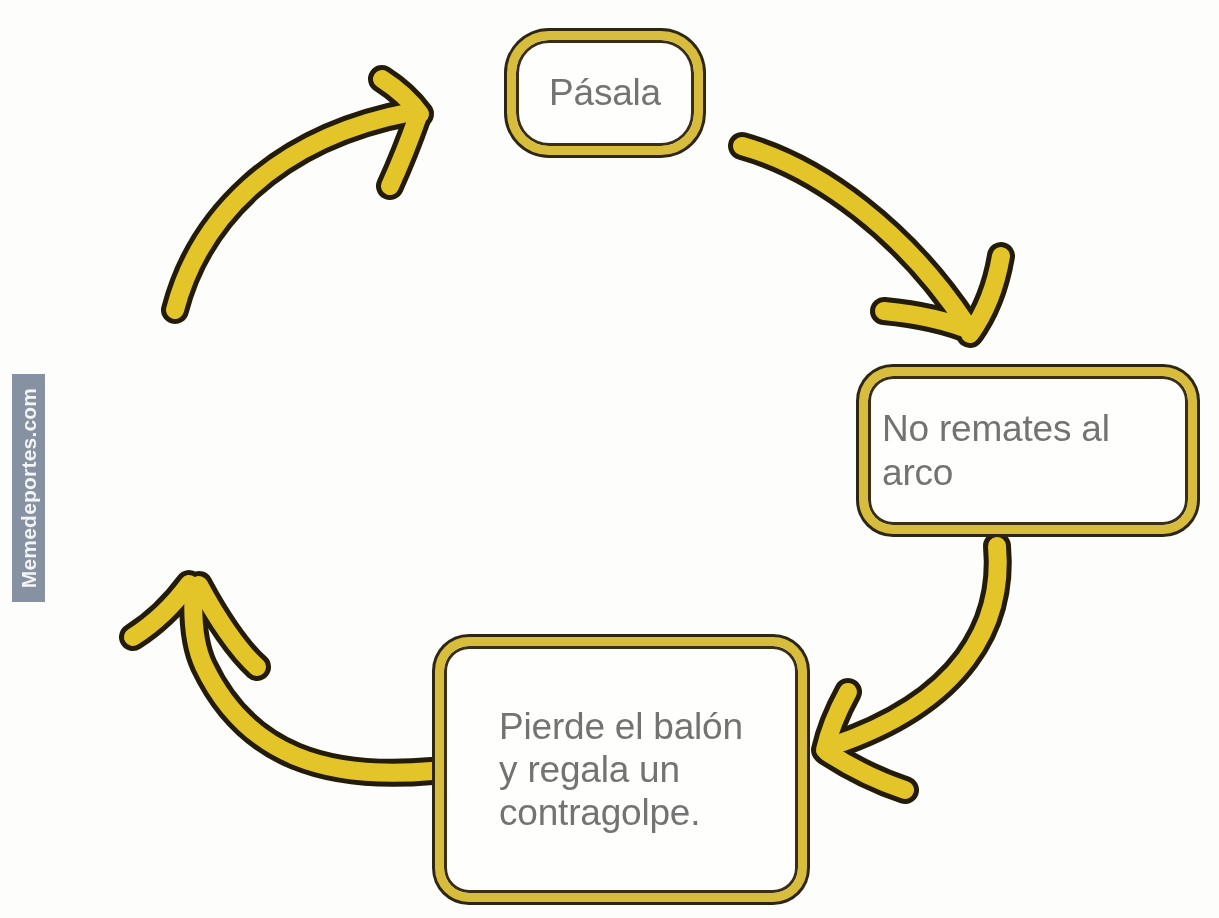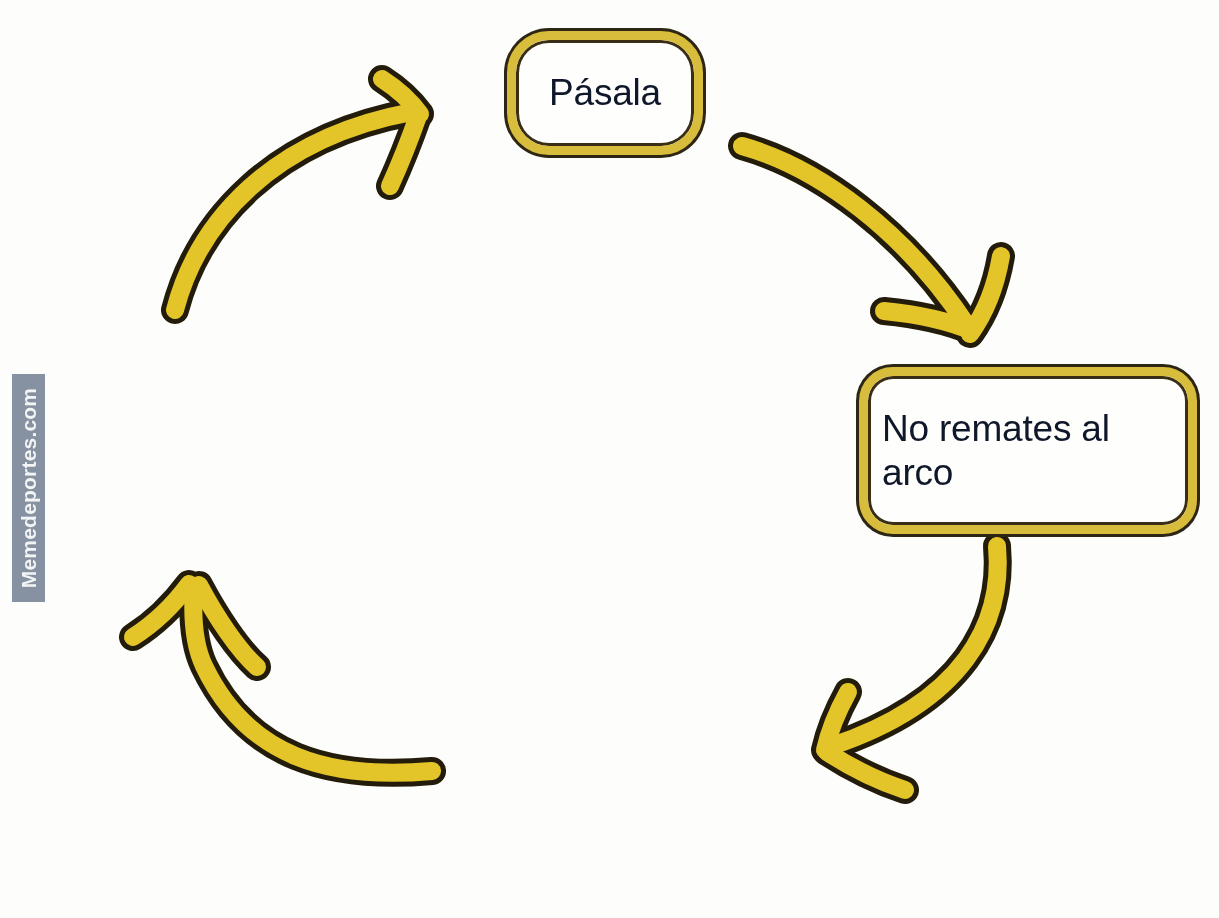--- a/index.html
+++ b/index.html
@@ -28,21 +28,21 @@
     border-radius: 34px;
     box-shadow:
       0 0 0 3px #2e2614,
       inset 0 0 0 3px #3a2f16;
     display: flex;
     align-items: center;
   }
   .node .node-text {
     display: block;
     width: 100%;
-    color: #0f172a;
+    color: #737373;
     font-size: 37px;
     line-height: 1.17;
     letter-spacing: -0.2px;
     padding: 0 14px;
     white-space: pre-line;
   }
 
   
   #node-pasala {
     left: 507px;  top: 31px;
@@ -165,19 +165,24 @@
 
   <div class="node" id="node-pasala">
     <span class="node-text">Pásala</span>
   </div>
 
   <div class="node" id="node-no-remates">
     <span class="node-text">No remates al
 arco</span>
   </div>
 
+  <div class="node" id="node-pierde">
+    <span class="node-text">Pierde el balón
+y regala un
+contragolpe.</span>
+  </div>
 
 
   <div id="watermark">
     <span class="wm-text">Memedeportes.com</span>
   </div>
 
 </div>
 
 </body></html>

